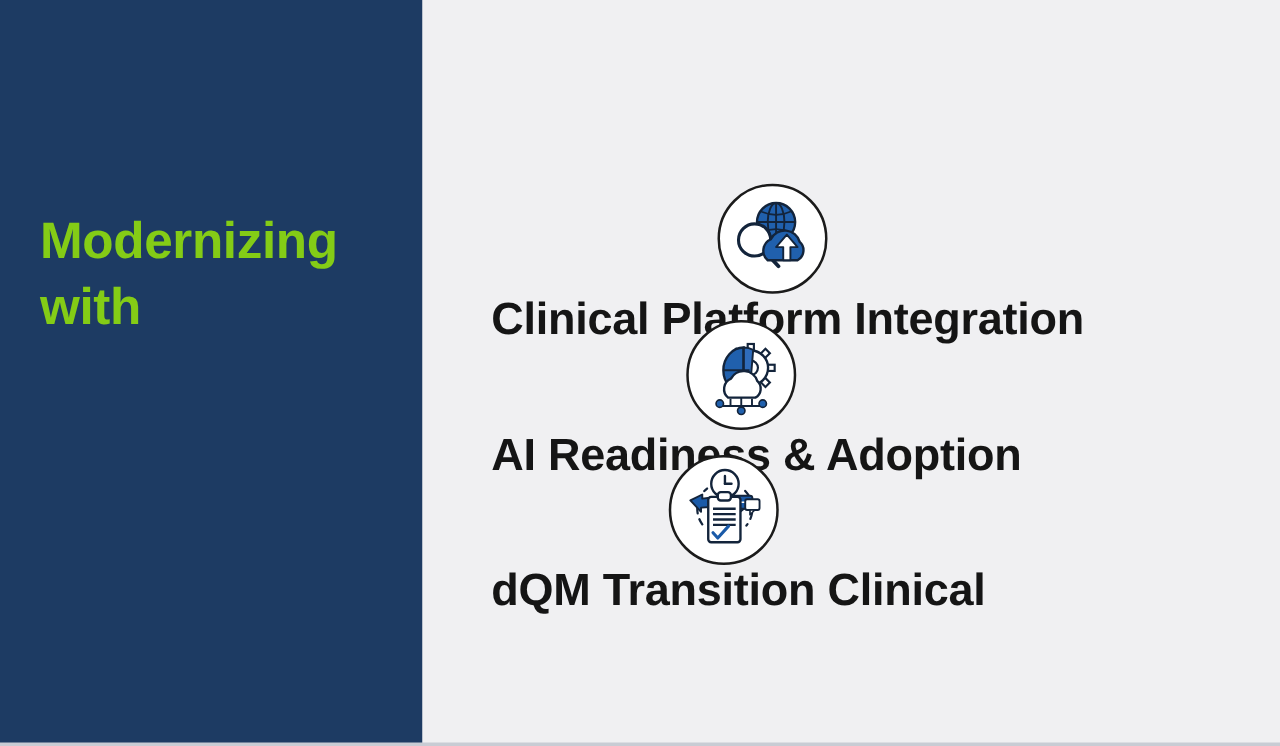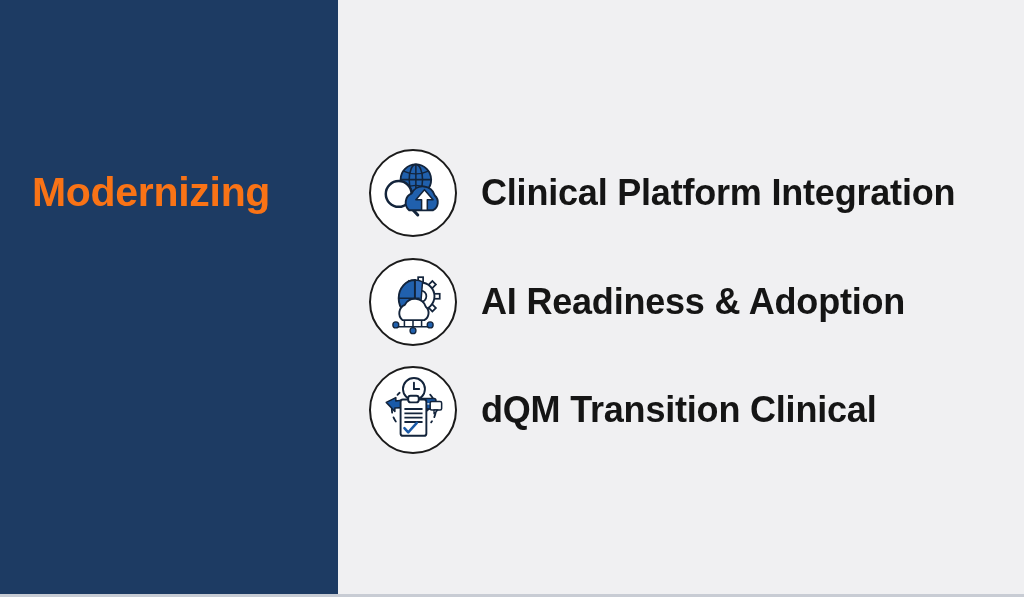--- a/index.html
+++ b/index.html
@@ -29,21 +29,21 @@
     height: 597px;
     background: #1d3b63;
   }
   #title-block {
     position: absolute;
     left: 32px;
     top: 166px;
     width: 285px;
   }
   .title-line {
-    color: #f97316;
+    color: #84cc16;
     font-family: "Liberation Sans", sans-serif;
     font-weight: bold;
     font-size: 41px;
     line-height: 53px;
     letter-spacing: -0.3px;
     white-space: nowrap;
   }
   
   #right-panel {
     position: absolute;
@@ -52,20 +52,21 @@
     width: 686px;
     height: 597px;
     background: #f0f0f2;
   }
   .feature-row {
     position: absolute;
     left: 31px;
     display: flex;
     align-items: center;
     height: 92px;
+    flex-direction: column;
   }
   #feature-row-0 { top: 147px; }
   #feature-row-1 { top: 256px; }
   #feature-row-2 { top: 364px; }
 
   .icon-badge {
     position: relative;
     width: 88px;
     height: 88px;
     border-radius: 50%;
@@ -104,20 +105,21 @@
   }
 </style>
 </head>
 <body>
 
 <div id="slide">
 
   <div id="left-panel">
     <div id="title-block">
       <div class="title-line">Modernizing</div>
+      <div class="title-line">with</div>
     </div>
   </div>
 
   <div id="right-panel">
 
     <div class="feature-row" id="feature-row-0">
       <div class="icon-badge">
         <svg viewBox="0 0 88 88" xmlns="http://www.w3.org/2000/svg">
 
           <circle cx="47" cy="30" r="16" fill="#2060ad" stroke="#13243b" stroke-width="2"></circle>

